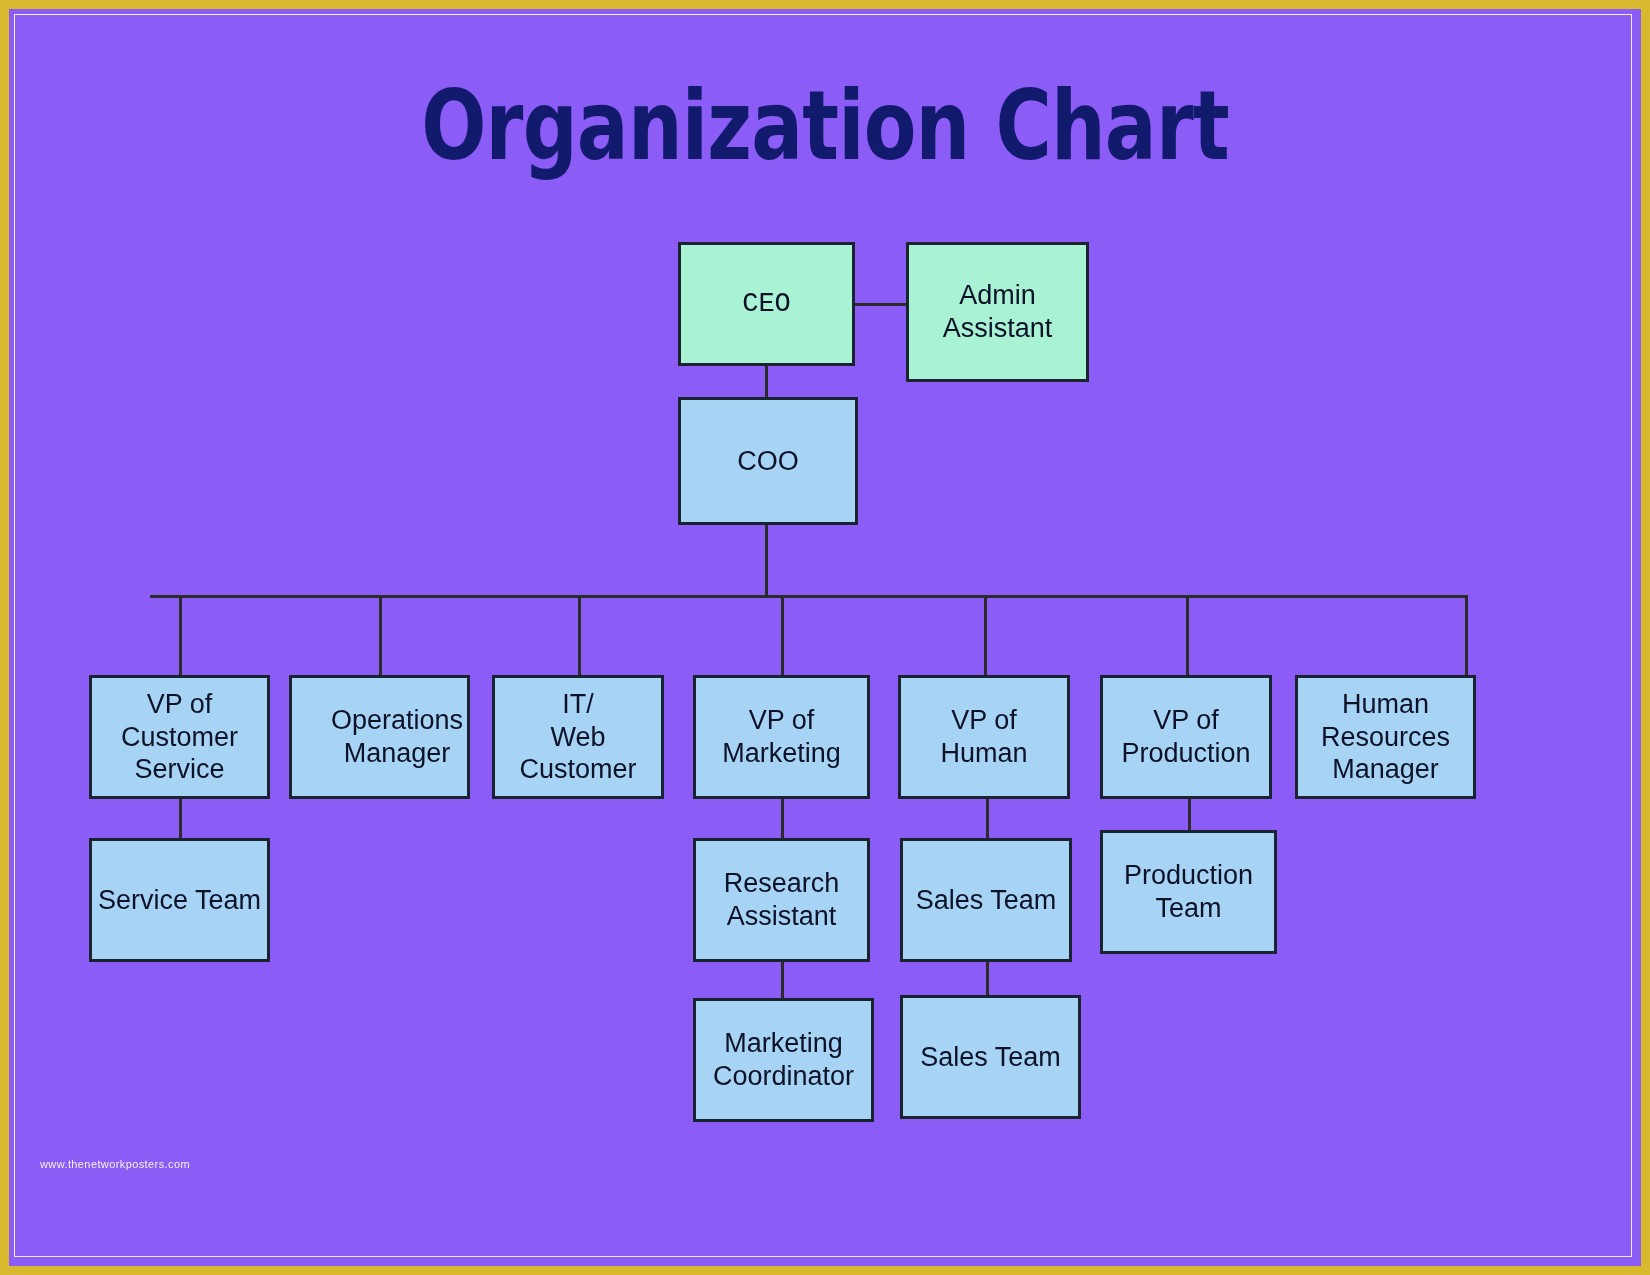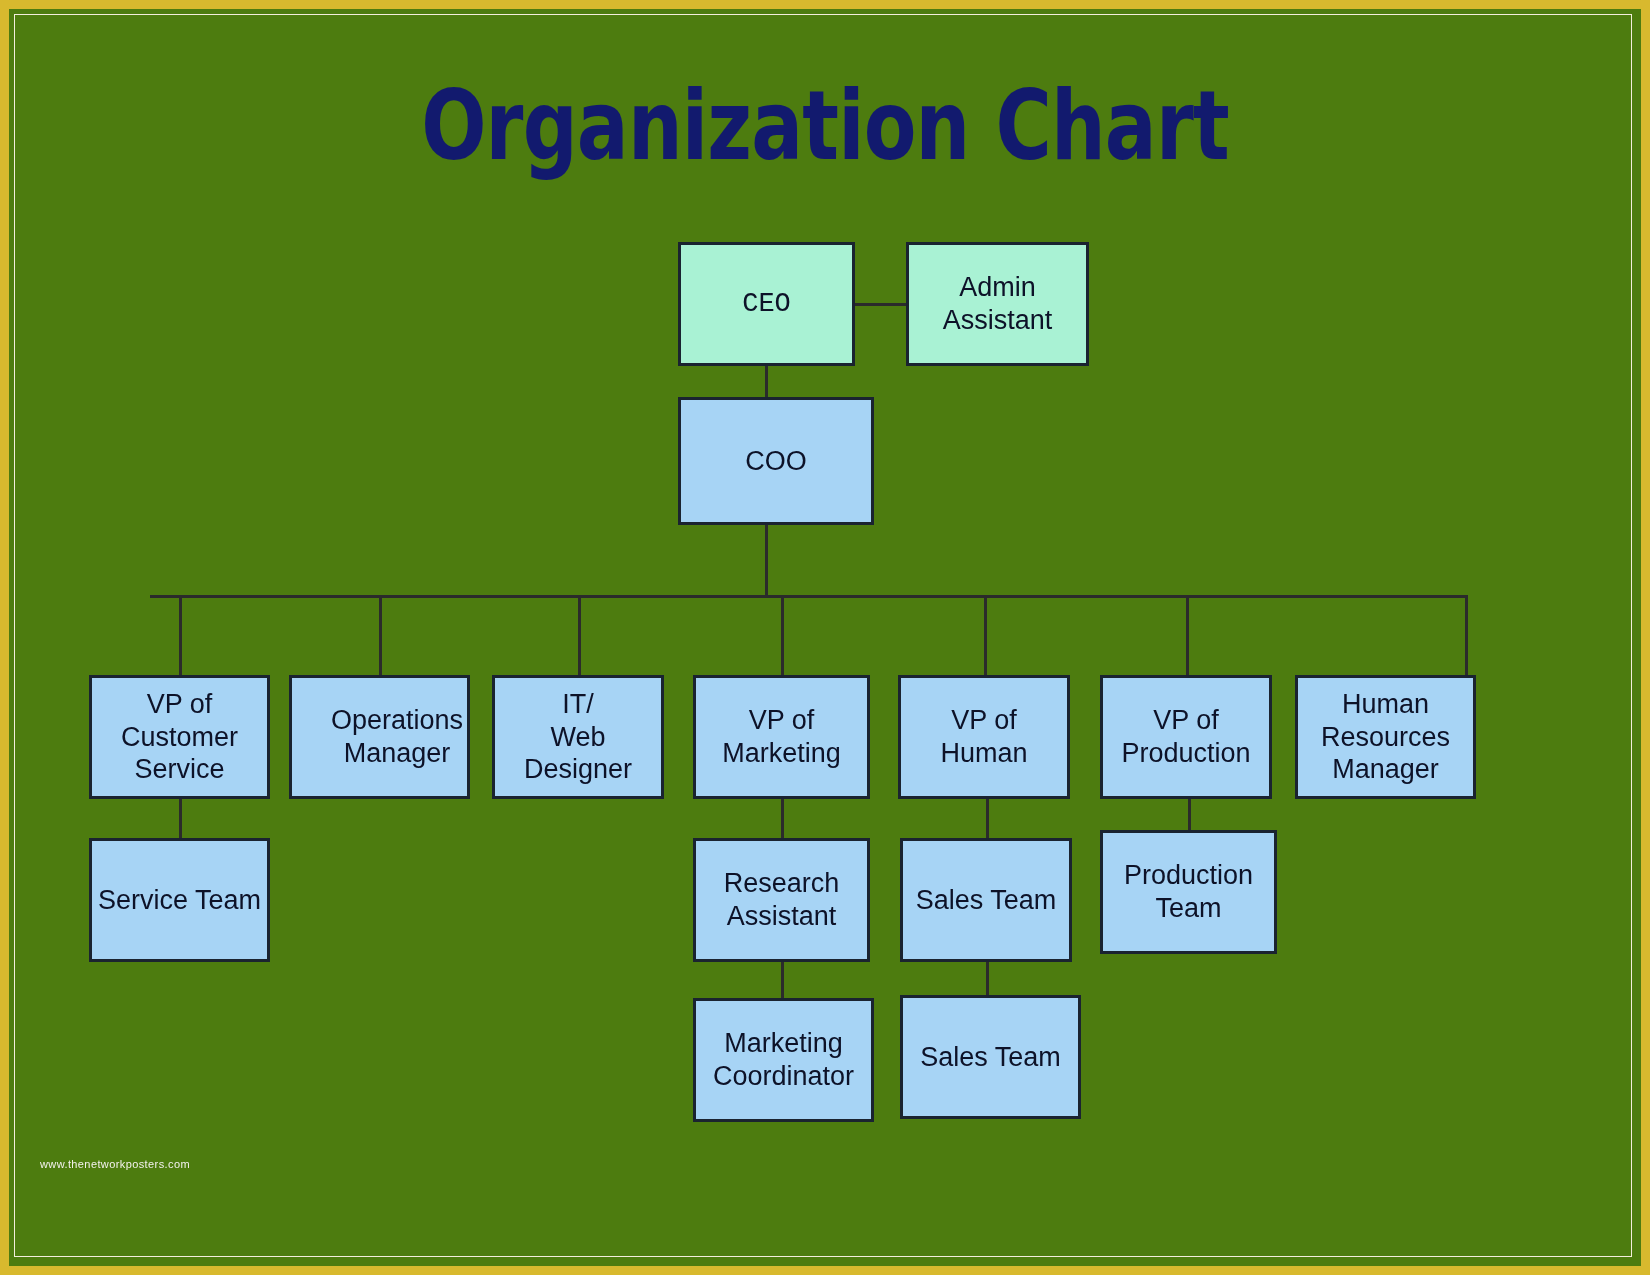--- a/index.html
+++ b/index.html
@@ -5,21 +5,21 @@
 <style>
   html, body {
     margin: 0;
     padding: 0;
     background: #ffffff;
   }
   #page {
     position: relative;
     width: 1650px;
     height: 1275px;
-    background: #4d7c0f;
+    background: #8b5cf6;
     overflow: hidden;
     font-family: "Liberation Sans", "DejaVu Sans", sans-serif;
   }
   
   #frame-top, #frame-bottom, #frame-left, #frame-right {
     position: absolute;
     background: #D8B92E;
   }
   #frame-top    { left: 0;  top: 0;    width: 1650px; height: 9px; }
   #frame-bottom { left: 0;  bottom: 0; width: 1650px; height: 9px; }
@@ -117,39 +117,39 @@
       <div class="conn v" style="left: 781px; top: 799px; height: 39px;"></div>
       <div class="conn v" style="left: 986px; top: 799px; height: 39px;"></div>
       <div class="conn v" style="left: 1188px; top: 799px; height: 31px;"></div>
       <div class="conn v" style="left: 781px; top: 962px; height: 36px;"></div>
       <div class="conn v" style="left: 986px; top: 962px; height: 33px;"></div>
     </div>
   <div id="node-layer">
       <div class="node green" style="left: 678px; top: 242px; width: 177px; height: 124px; font-family: Liberation Mono, monospace;">
         <span class="lbl">CEO</span>
       </div>
-      <div class="node green" style="left: 906px; top: 242px; width: 183px; height: 124px;">
+      <div class="node green" style="left: 906px; top: 242px; width: 183px; height: 140px;">
         <span class="lbl">Admin
 Assistant</span>
       </div>
-      <div class="node blue" style="left: 678px; top: 397px; width: 196px; height: 128px; text-align: center;">
+      <div class="node blue" style="left: 678px; top: 397px; width: 180px; height: 128px; text-align: center;">
         <span class="lbl">COO</span>
       </div>
       <div class="node blue" style="left: 89px; top: 675px; width: 181px; height: 124px;">
         <span class="lbl">VP of
 Customer
 Service</span>
       </div>
       <div class="node blue" style="left: 289px; top: 675px; width: 181px; height: 124px; justify-content: flex-end;">
         <span class="lbl">Operations
 Manager</span>
       </div>
       <div class="node blue" style="left: 492px; top: 675px; width: 172px; height: 124px;">
         <span class="lbl">IT/
-Web Designer</span>
+Web Customer</span>
       </div>
       <div class="node blue" style="left: 693px; top: 675px; width: 177px; height: 124px;">
         <span class="lbl">VP of
 Marketing</span>
       </div>
       <div class="node blue" style="left: 898px; top: 675px; width: 172px; height: 124px;">
         <span class="lbl">VP of Human</span>
       </div>
       <div class="node blue" style="left: 1100px; top: 675px; width: 172px; height: 124px;">
         <span class="lbl">VP of

